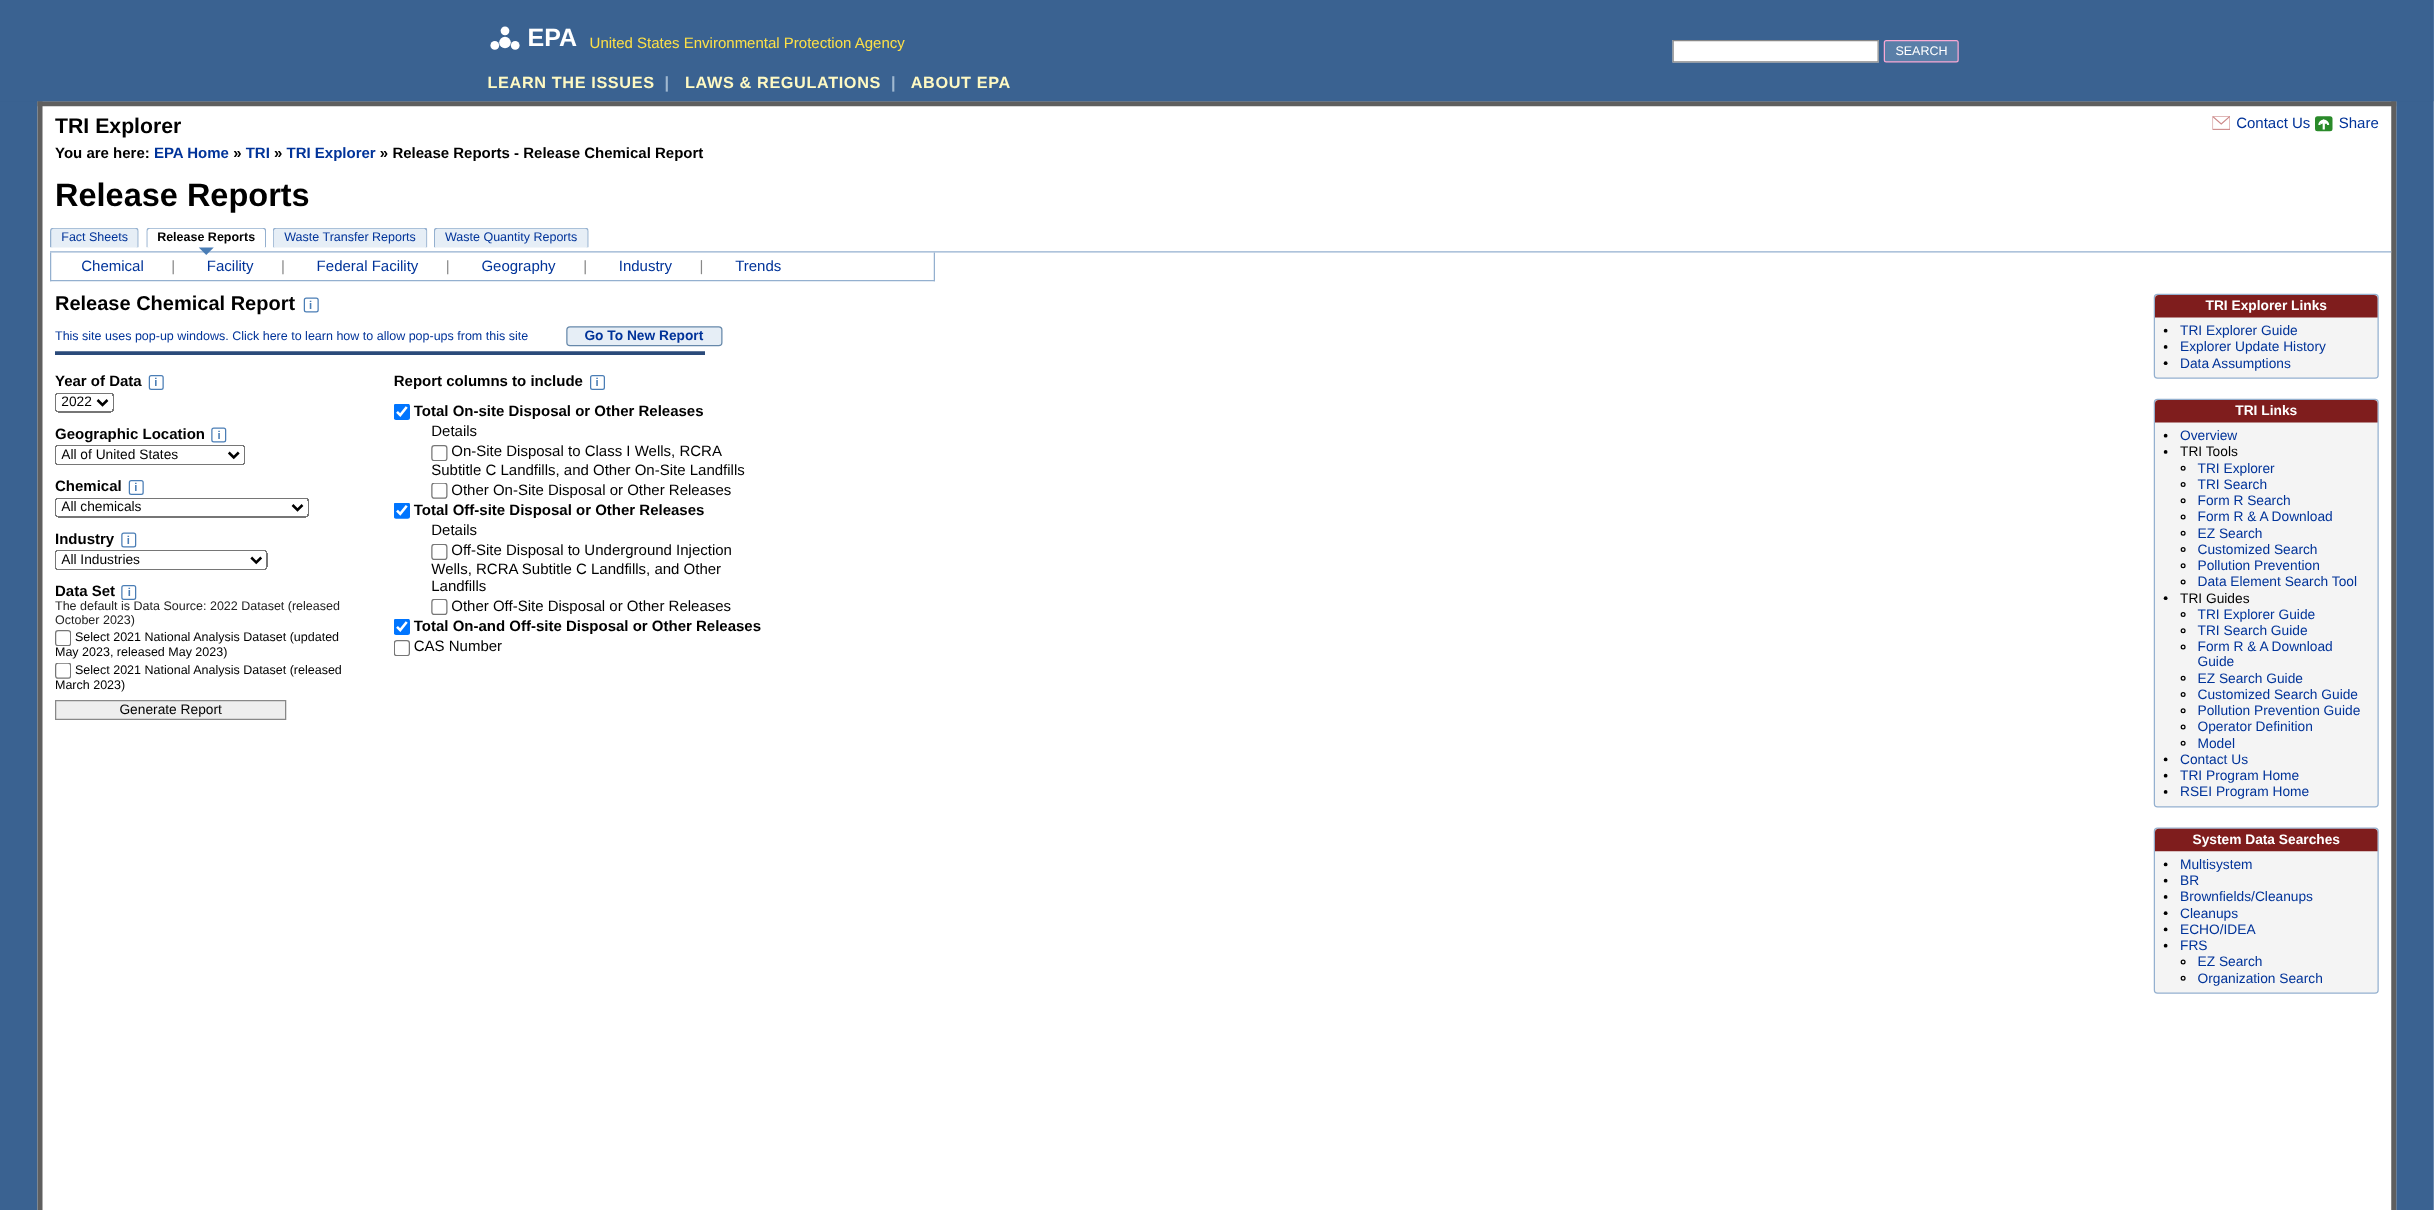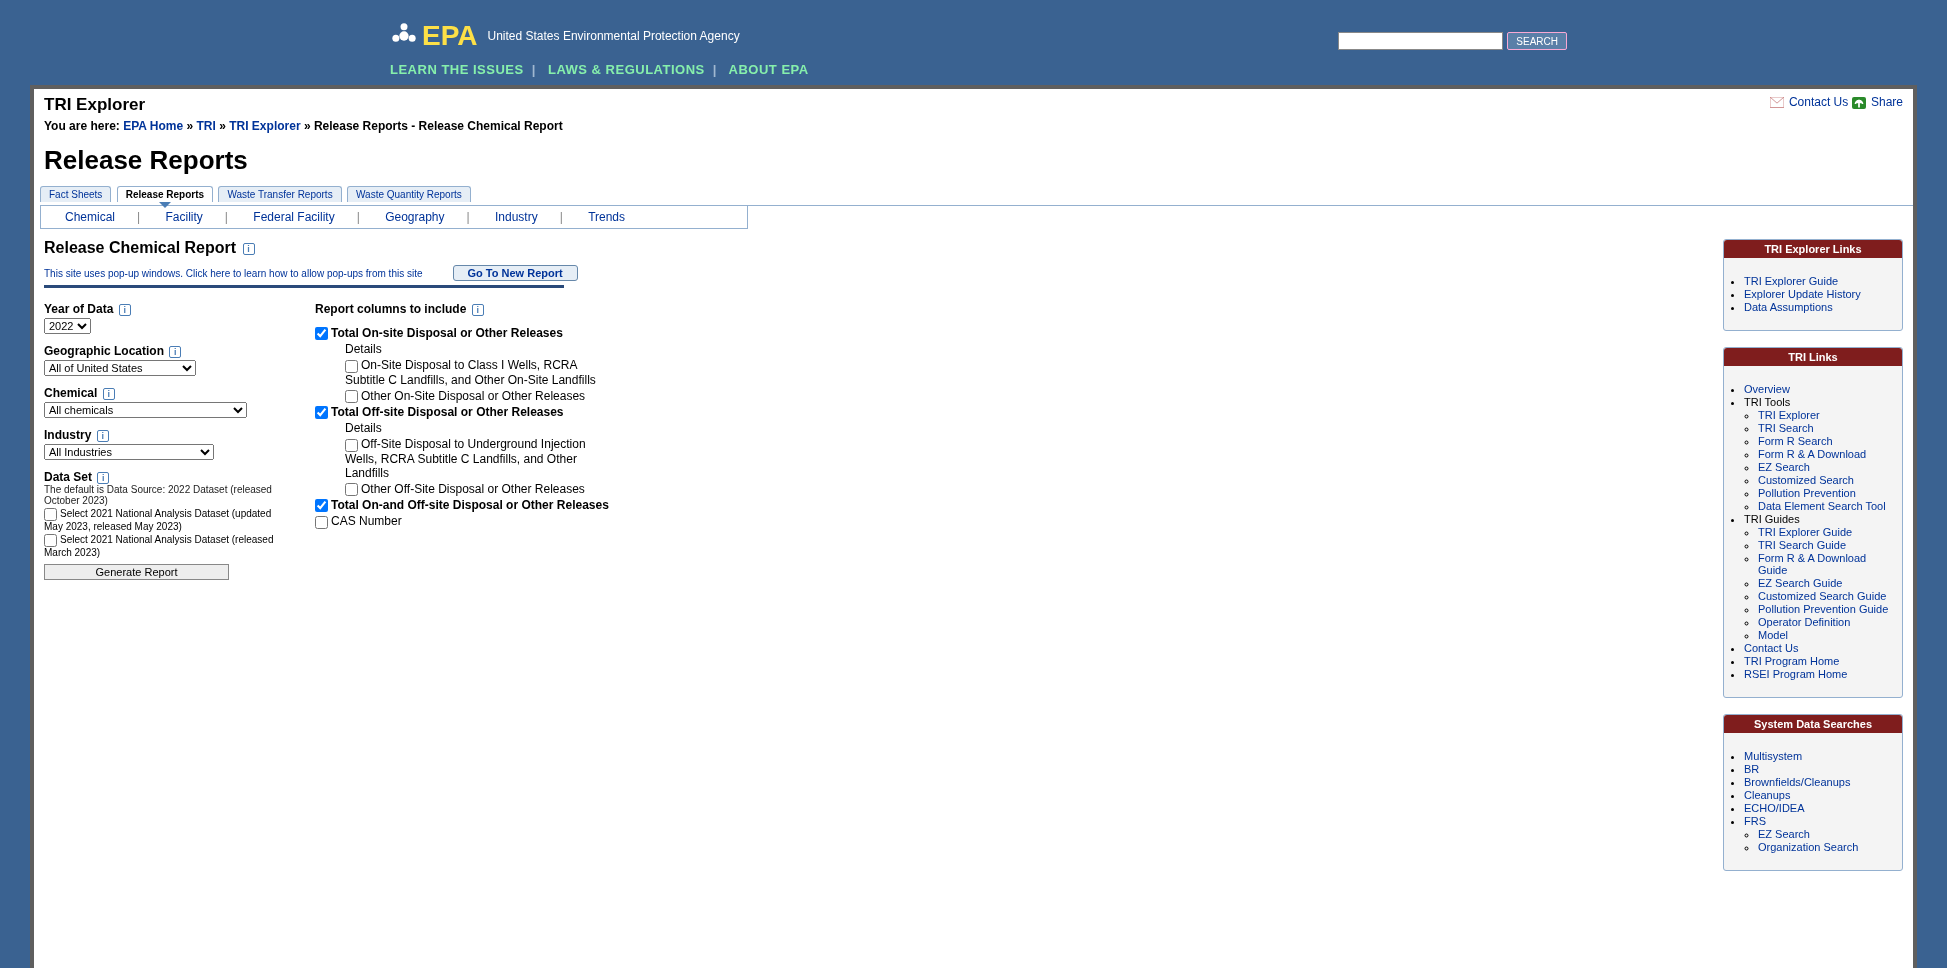--- a/index.html
+++ b/index.html
@@ -1,27 +1,27 @@
 <!DOCTYPE html>
 <html><head>
 <meta charset="utf-8">
 <style>
 *{box-sizing:border-box;margin:0;padding:0}
 body{font-family:Verdana,Arial,sans-serif;font-size:12px;background:#3a6291;color:#000}
 a{color:#003399;text-decoration:none}
 .hdr{background:#3a6291;padding:20px 0 0 0;min-height:70px;position:relative}
 .hdr-inner{max-width:1100px;margin-left:390px}
 .logo-row{display:flex;align-items:center;gap:10px;color:#fff;margin-bottom:10px}
-.epa-logo{display:flex;align-items:center;font-weight:bold;font-size:28px;color:#fde047}
+.epa-logo{display:flex;font-weight:bold;font-size:20px;color:#ffffff}
 .epa-ico{display:inline-block;width:28px;height:28px;margin-right:4px;position:relative}
 .epa-ico svg{width:100%;height:100%}
-.logo-sub{font-size:12px;color:#ffffff}
+.logo-sub{font-size:12px;color:#fde047}
 .top-links{color:#fff;font-weight:bold;font-size:13px;letter-spacing:.5px;padding-bottom:8px}
 .top-links span{color:#a0b8d0;margin:0 8px}
-.top-links a{color:#86efac}
+.top-links a{color:#fef9c3}
 .srch{position:absolute;right:380px;top:32px;display:flex;gap:4px}
 .srch input{width:165px;height:18px;border:1px solid #888;font-size:11px;padding:1px 3px}
 .srch button{background:#5a7fa8;color:#fff;border:1px solid #f9a8d4;font-size:10px;padding:1px 8px;cursor:pointer;border-radius:2px}
 .wrap{background:#fff;margin:0 30px;border:4px solid #5f5f5f;border-bottom:none;padding:0;min-height:900px}
 .pg-top{padding:6px 10px 2px 10px;position:relative}
 .pg-title{font-size:17px;font-weight:bold;margin-bottom:4px}
 .bc{font-size:12px;font-weight:bold}
 .bc a{font-weight:bold}
 .pg-actions{position:absolute;right:10px;top:6px;font-size:12px}
 .ico-sm{display:inline-block;width:14px;height:12px;vertical-align:middle;margin-right:2px}
@@ -49,21 +49,21 @@
 select{font-size:11px;margin:2px 0 6px 0}
 .small{font-size:10px;color:#222}
 .cb-row{font-size:10px;margin:2px 0}
 input[type=checkbox]{vertical-align:middle;margin-right:3px}
 .rc-item{font-size:12px;margin-bottom:2px}
 .rc-item.b{font-weight:bold}
 .rc-sub{margin-left:30px;font-size:12px;margin-bottom:2px}
 .side{width:180px;margin-left:auto}
 .panel{border:1px solid #94b0cf;border-radius:3px;margin-bottom:16px;background:#f4f4f4}
 .panel-h{background:#7f1d1d;color:#fff;font-weight:bold;font-size:11px;text-align:center;padding:3px;border-radius:3px 3px 0 0}
-.panel-b{padding:16px 6px;font-size:11px}
+.panel-b{padding:4px 6px;font-size:11px}
 .panel-b ul{list-style:disc;padding-left:14px}
 .panel-b ul ul{list-style:circle;padding-left:14px}
 .panel-b li{margin:1px 0}
 </style>
 </head>
 <body>
 
 <div class="hdr">
   <div class="hdr-inner">
     <div class="logo-row">

